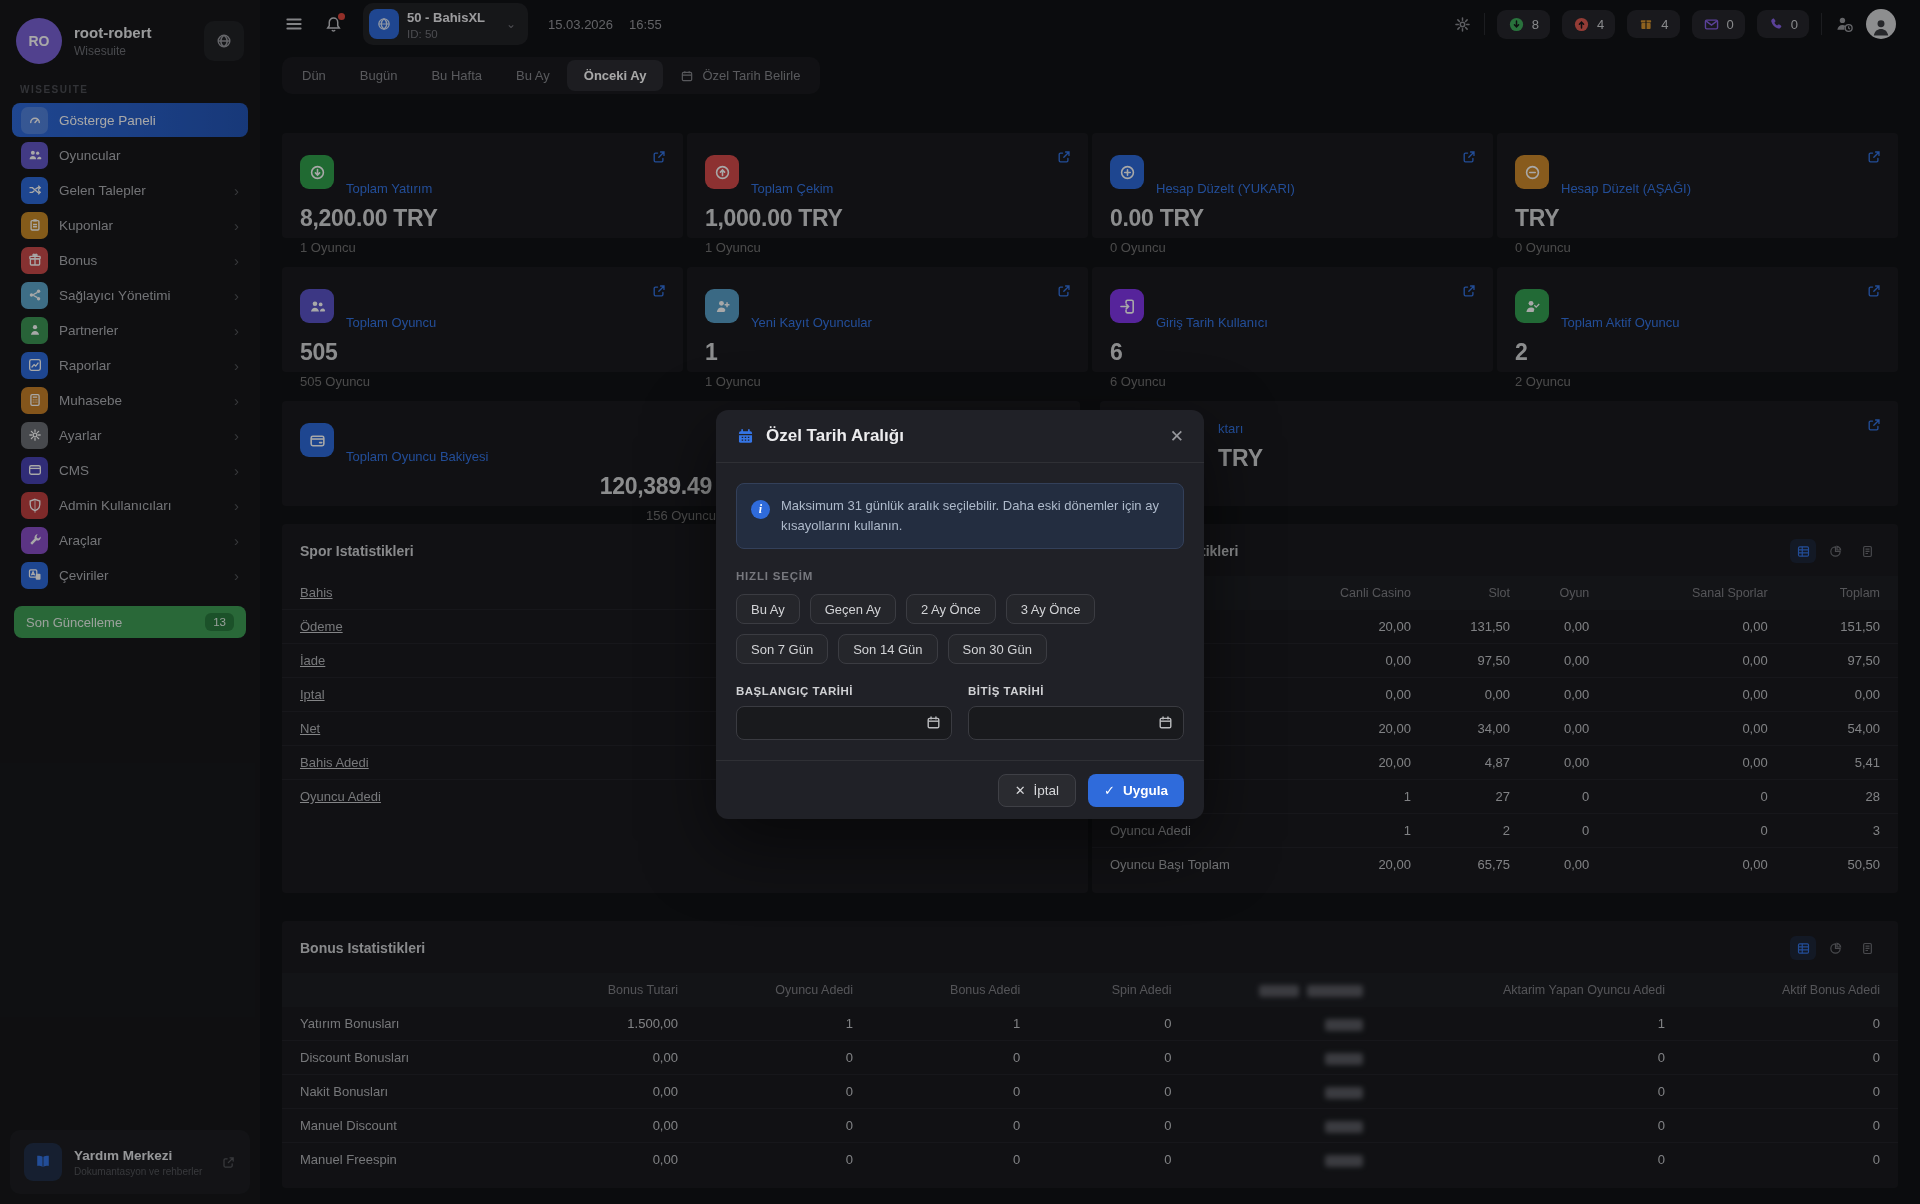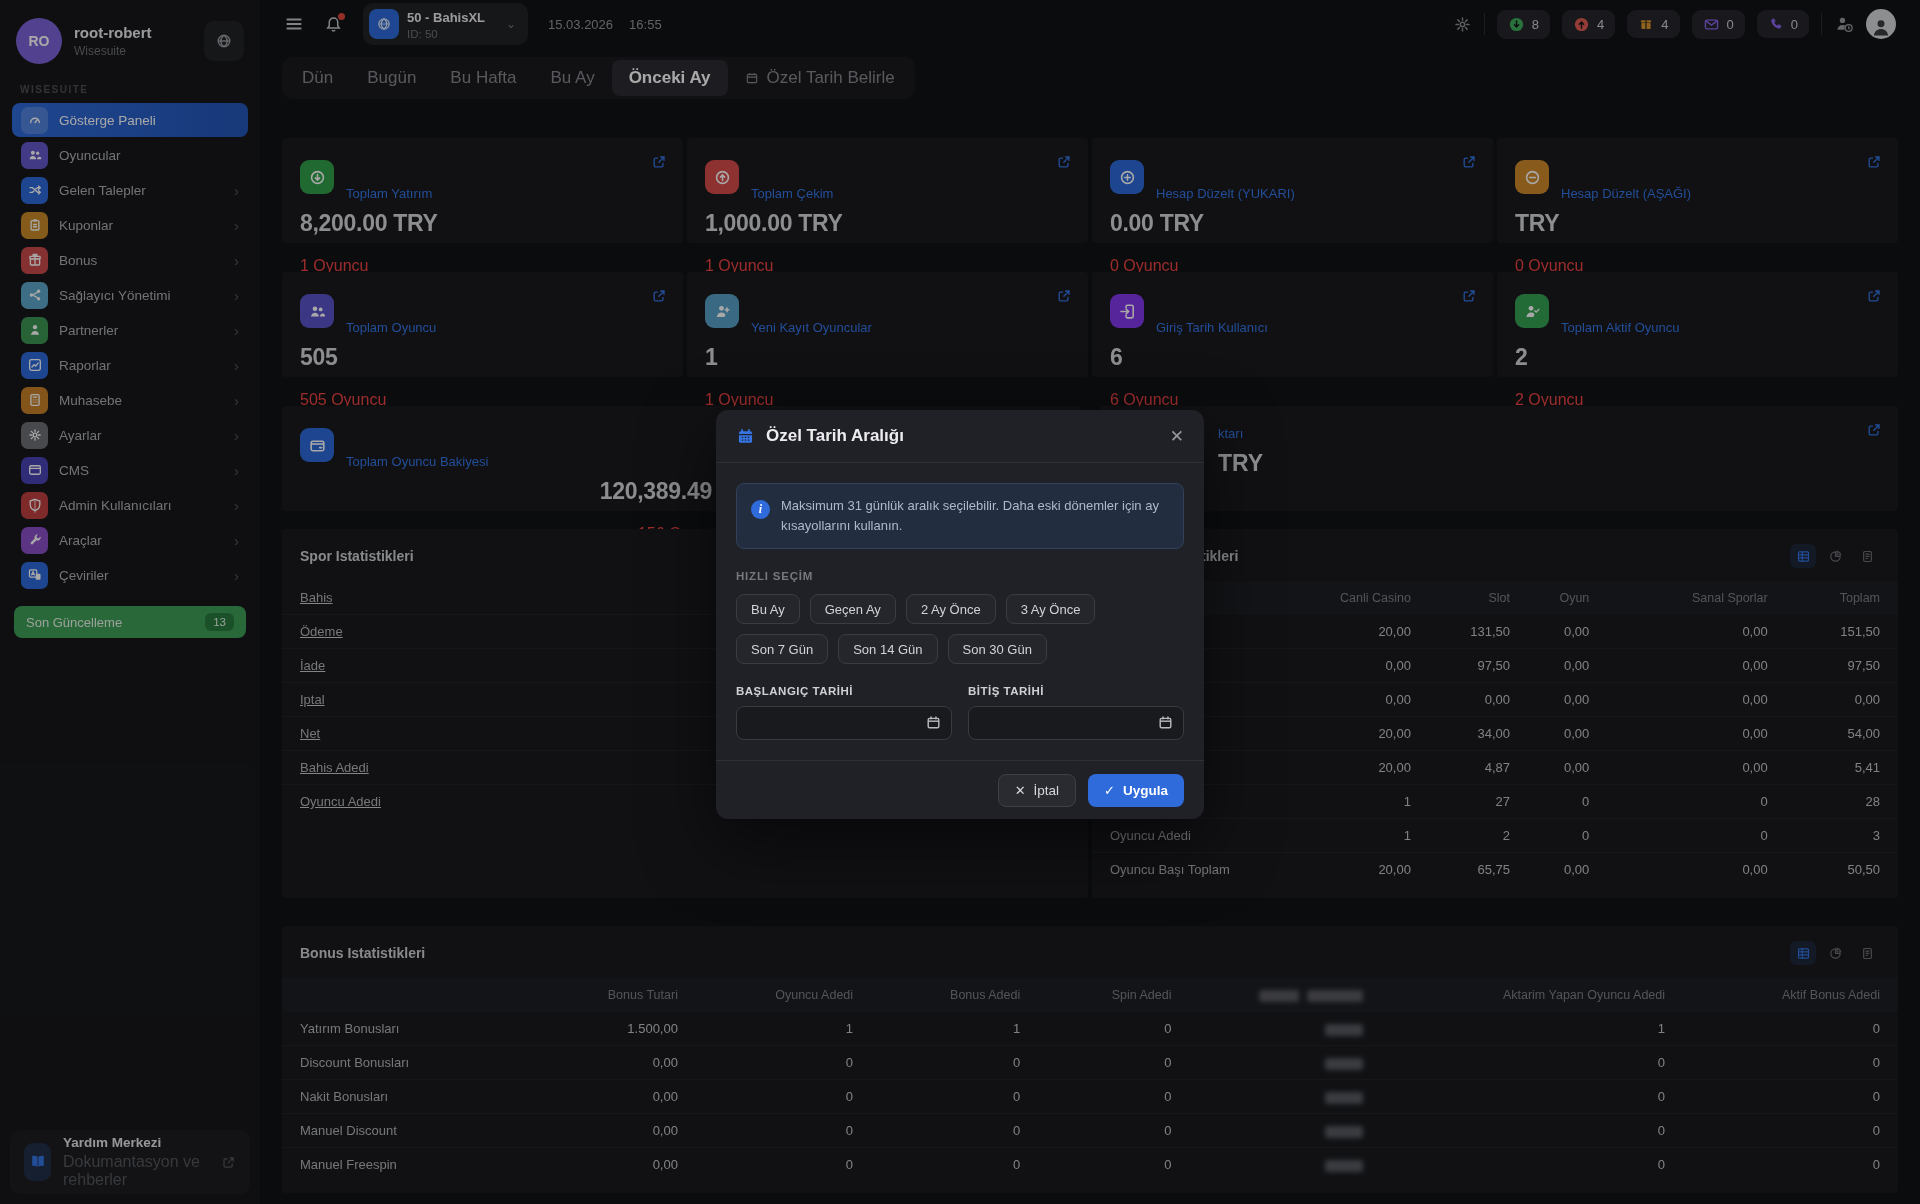--- a/index.html
+++ b/index.html
@@ -22,21 +22,21 @@
   .nav-item .chev { color:#55565b; font-size:15px; line-height:1; }
   .nav-item.active { background:linear-gradient(90deg,#2f6bdb,#2456b8); }
   .nav-item.active .lbl { color:#fff; }
   .nav-item.active .ico { background:rgba(255,255,255,.18) !important; }
   .update-bar { margin:14px 2px 0; height:32px; border-radius:8px; background:#3f9e56; display:flex; align-items:center; padding:0 12px; cursor:pointer; }
   .update-bar .lbl { font-size:13px; color:#eaf4ec; flex:1; }
   .update-badge { background:#2a7c3f; color:#e4f1e8; font-size:11.5px; border-radius:6px; padding:3px 8px; }
   .help-card { position:absolute; left:10px; right:10px; bottom:10px; height:64px; background:#1d1e22; border-radius:10px; display:flex; align-items:center; gap:12px; padding:0 14px; cursor:pointer; }
   .help-ico { width:38px; height:38px; border-radius:9px; background:#223049; display:flex; align-items:center; justify-content:center; color:#3575e6; }
   .help-title { font-size:13.5px; font-weight:bold; color:#e3e4e7; }
-  .help-sub { font-size:16px; color:#56575c; margin-top:3px; }
+  .help-sub { font-size:10px; color:#56575c; margin-top:3px; }
   .help-ext { margin-left:auto; color:#56575c; }
 
   
   .main { position:absolute; left:260px; top:0; right:0; height:1204px; background:#121316; }
   .topbar { height:48px; display:flex; align-items:center; padding:0 24px; gap:20px; }
   .burger { color:#c7c8cc; cursor:pointer; }
   .bell { position:relative; color:#c7c8cc; cursor:pointer; }
   .bell .dot { position:absolute; right:-2px; top:-2px; width:7px; height:7px; border-radius:50%; background:#e0483e; }
   .brand-pill { display:flex; align-items:center; gap:8px; background:#222327; border-radius:10px; padding:5px 12px 5px 6px; min-width:165px; cursor:pointer; }
   .brand-ico { width:30px; height:30px; border-radius:8px; background:#2f6bdb; display:flex; align-items:center; justify-content:center; color:#dbe6fa; }
@@ -48,33 +48,33 @@
   .tb-sep { width:1px; height:22px; background:#2b2c31; }
   .gear-btn { color:#8e8f95; cursor:pointer; }
   .counter { display:flex; align-items:center; gap:7px; background:#26272c; border-radius:9px; padding:6px 11px; cursor:pointer; }
   .counter .num { font-size:13px; color:#cfd0d4; }
   .uclock { color:#9a9ba0; cursor:pointer; }
   .topbar-avatar { width:30px; height:30px; border-radius:50%; background:#d7d8da; display:flex; align-items:end; justify-content:center; overflow:hidden; cursor:pointer; }
 
   .content { padding:0 22px; }
   .page-title { margin-top:13px; font-size:13px; font-weight:bold; color:#d6d7da; }
   .tabs { display:inline-flex; background:#1a1b1f; border-radius:10px; padding:3px; margin-top:9px; }
-  .tab { padding:8px 17px; font-size:17px; color:#87888d; border-radius:8px; cursor:pointer; display:flex; align-items:center; gap:8px; }
+  .tab { padding:8px 17px; font-size:13px; color:#87888d; border-radius:8px; cursor:pointer; display:flex; align-items:center; gap:8px; }
   .tab.active { background:#2c2d33; color:#fff; font-weight:bold; }
 
   .cards-grid { display:grid; grid-template-columns:repeat(4,1fr); gap:29px 4px; margin-top:39px; }
   .wide-grid { display:grid; grid-template-columns:repeat(2,1fr); gap:20px; margin-top:29px;text-align:center; }
   .card { background:#1a1b1f; border-radius:4px; position:relative; }
   .stat-card { height:105px; padding:15px 18px; }
   .stat-head { display:flex; align-items:center; gap:12px; }
   .stat-ico { width:34px; height:34px; border-radius:9px; display:flex; align-items:center; justify-content:center; color:#fff; flex:none; }
   .stat-title { font-size:13px; color:#3575e6; cursor:pointer;margin-top:33px; }
   .ext-ico { position:absolute; right:16px; top:16px; color:#3575e6; cursor:pointer; }
   .stat-value { font-size:23px; font-weight:bold; color:#d5d6d8; margin-top:9px; letter-spacing:-.3px; }
-  .stat-sub { font-size:16px; color:#ef4444; margin-top:20px; }
+  .stat-sub { font-size:13px; color:#737373; margin-top:8px; }
   .frag-title { position:absolute; left:118px; top:20px; font-size:13px; color:#3575e6; }
   .frag-value { position:absolute; left:118px; top:44px; font-size:23px; font-weight:bold; color:#d5d6d8; }
 
   .tables-grid { display:grid; grid-template-columns:repeat(2,1fr); gap:4px; margin-top:18px; align-items:stretch; }
   .table-card { padding-bottom:12px; }
   .tc-head { display:flex; align-items:center; padding:15px 18px 13px; }
   .tc-title { font-size:14px; font-weight:bold; color:#cfd0d3; }
   .tc-icons { margin-left:auto; display:flex; gap:6px; }
   .view-btn { width:26px; height:24px; border-radius:6px; display:flex; align-items:center; justify-content:center; color:#6f7076; cursor:pointer; }
   .view-btn.active { color:#3575e6; background:rgba(47,107,219,.14); }

